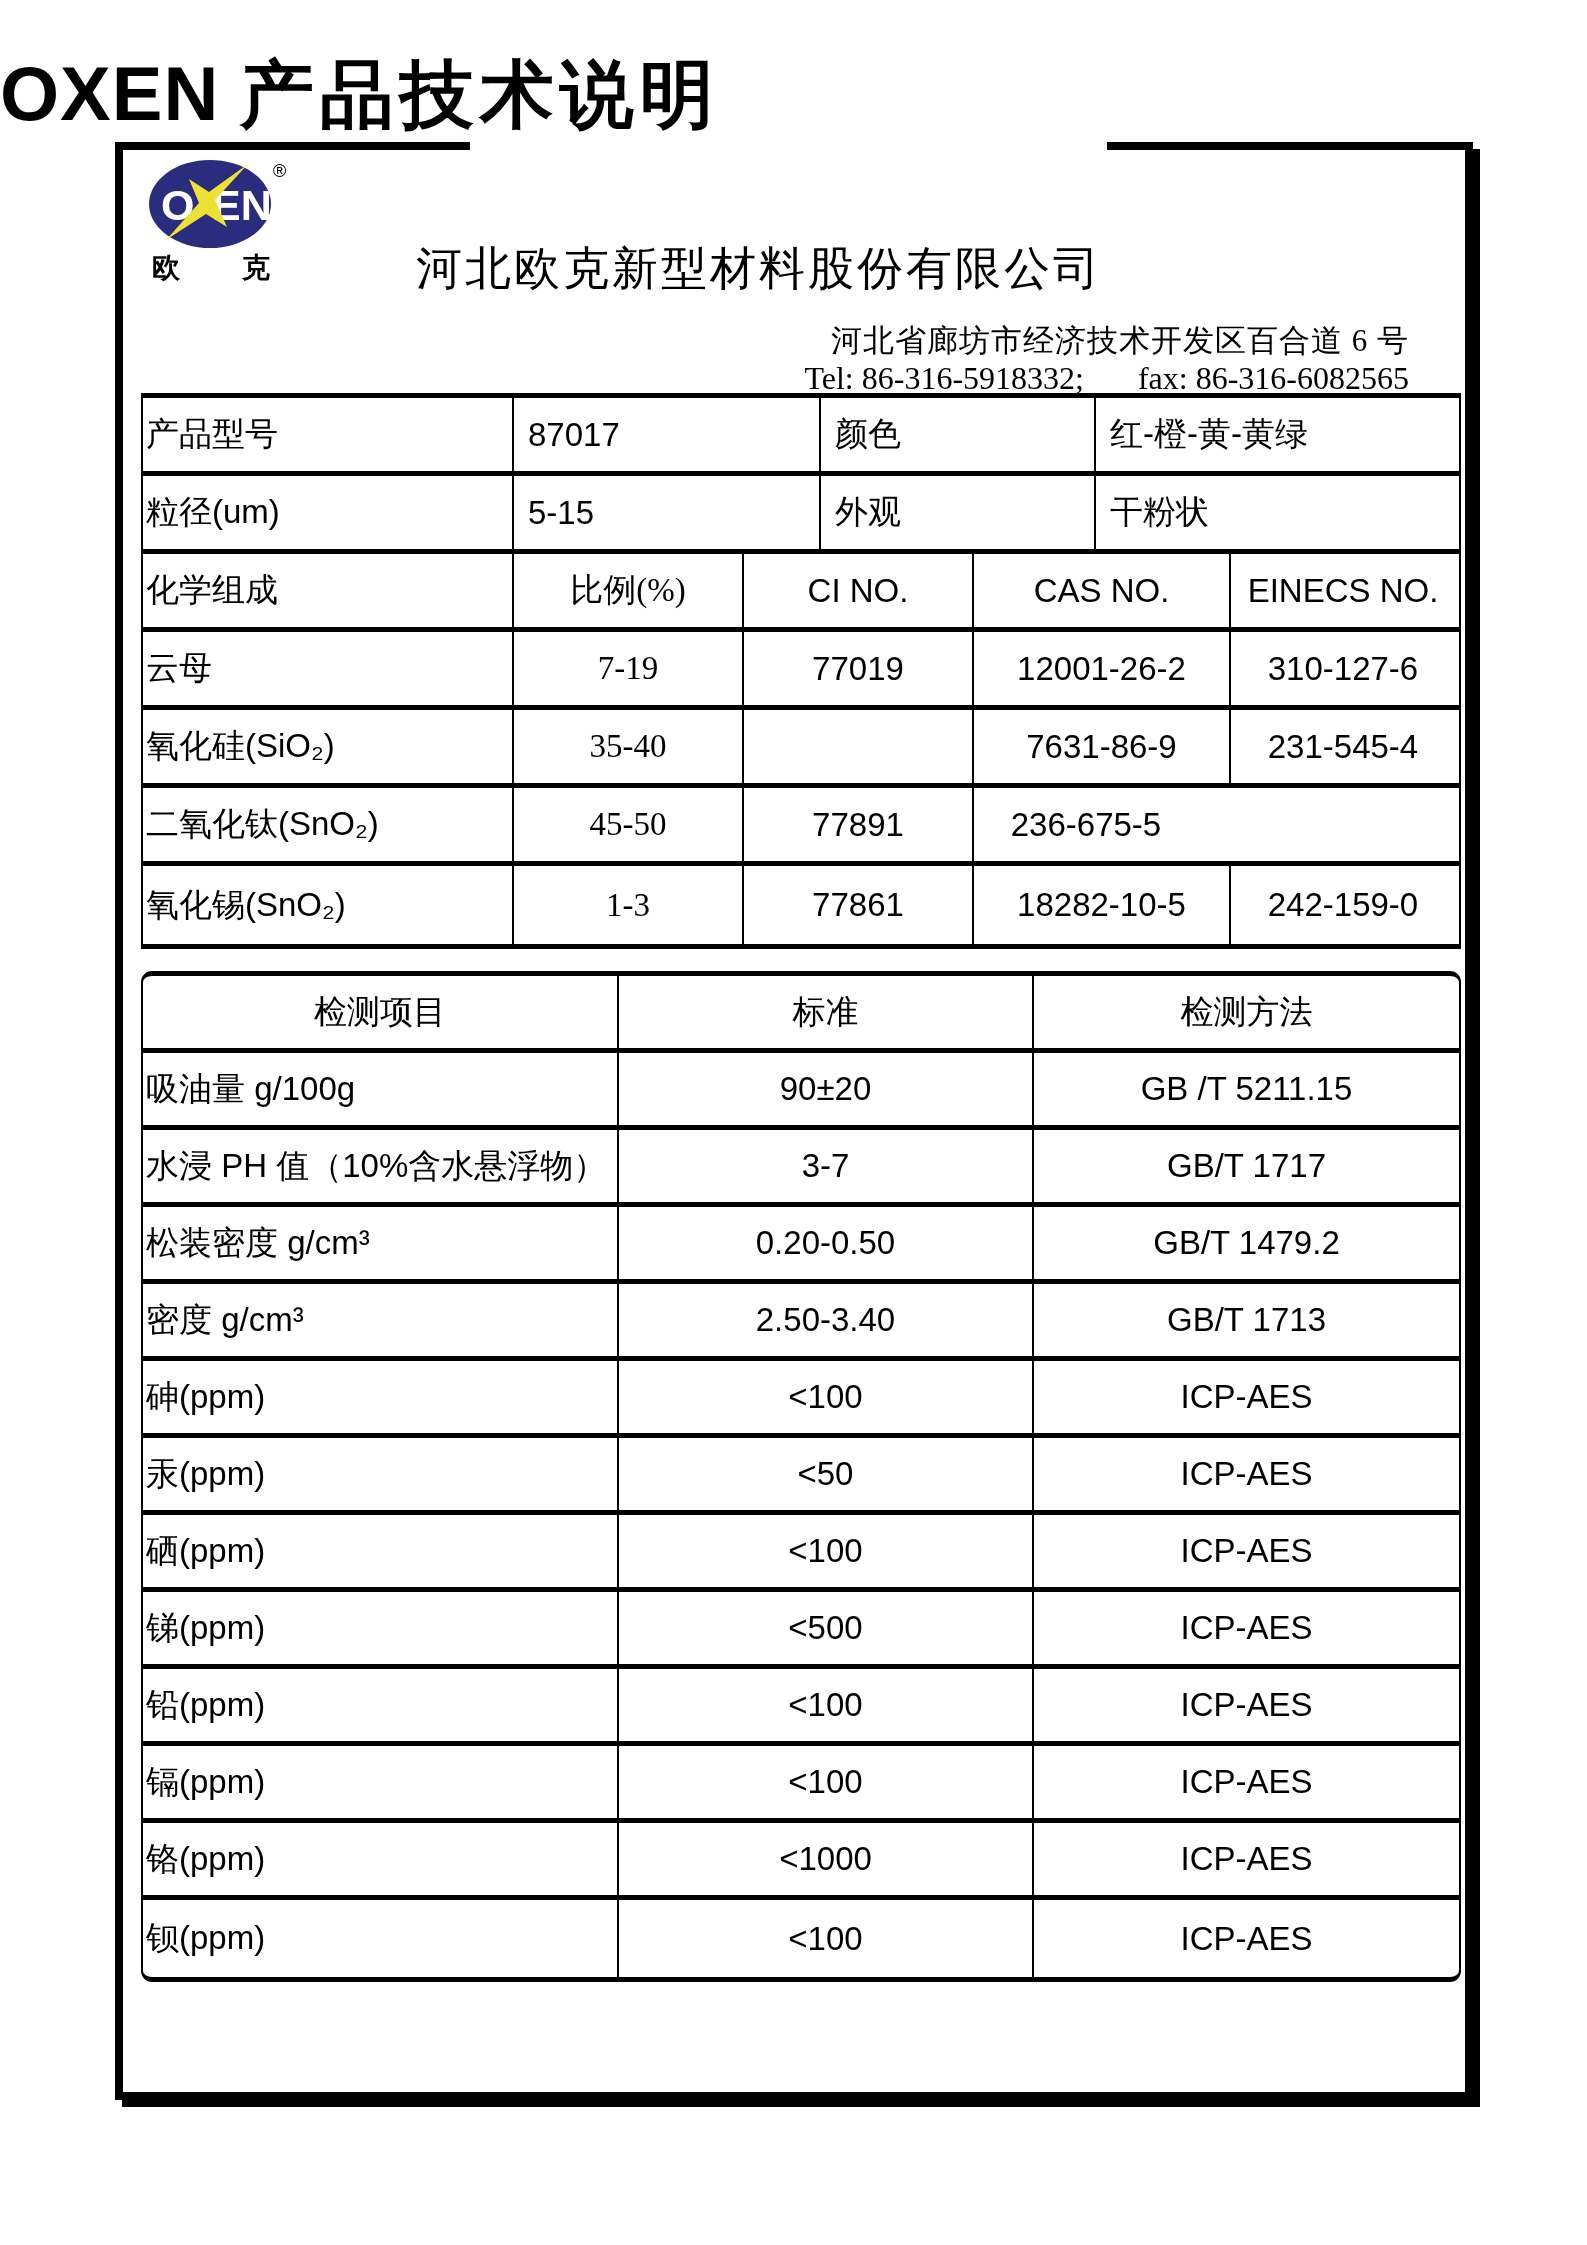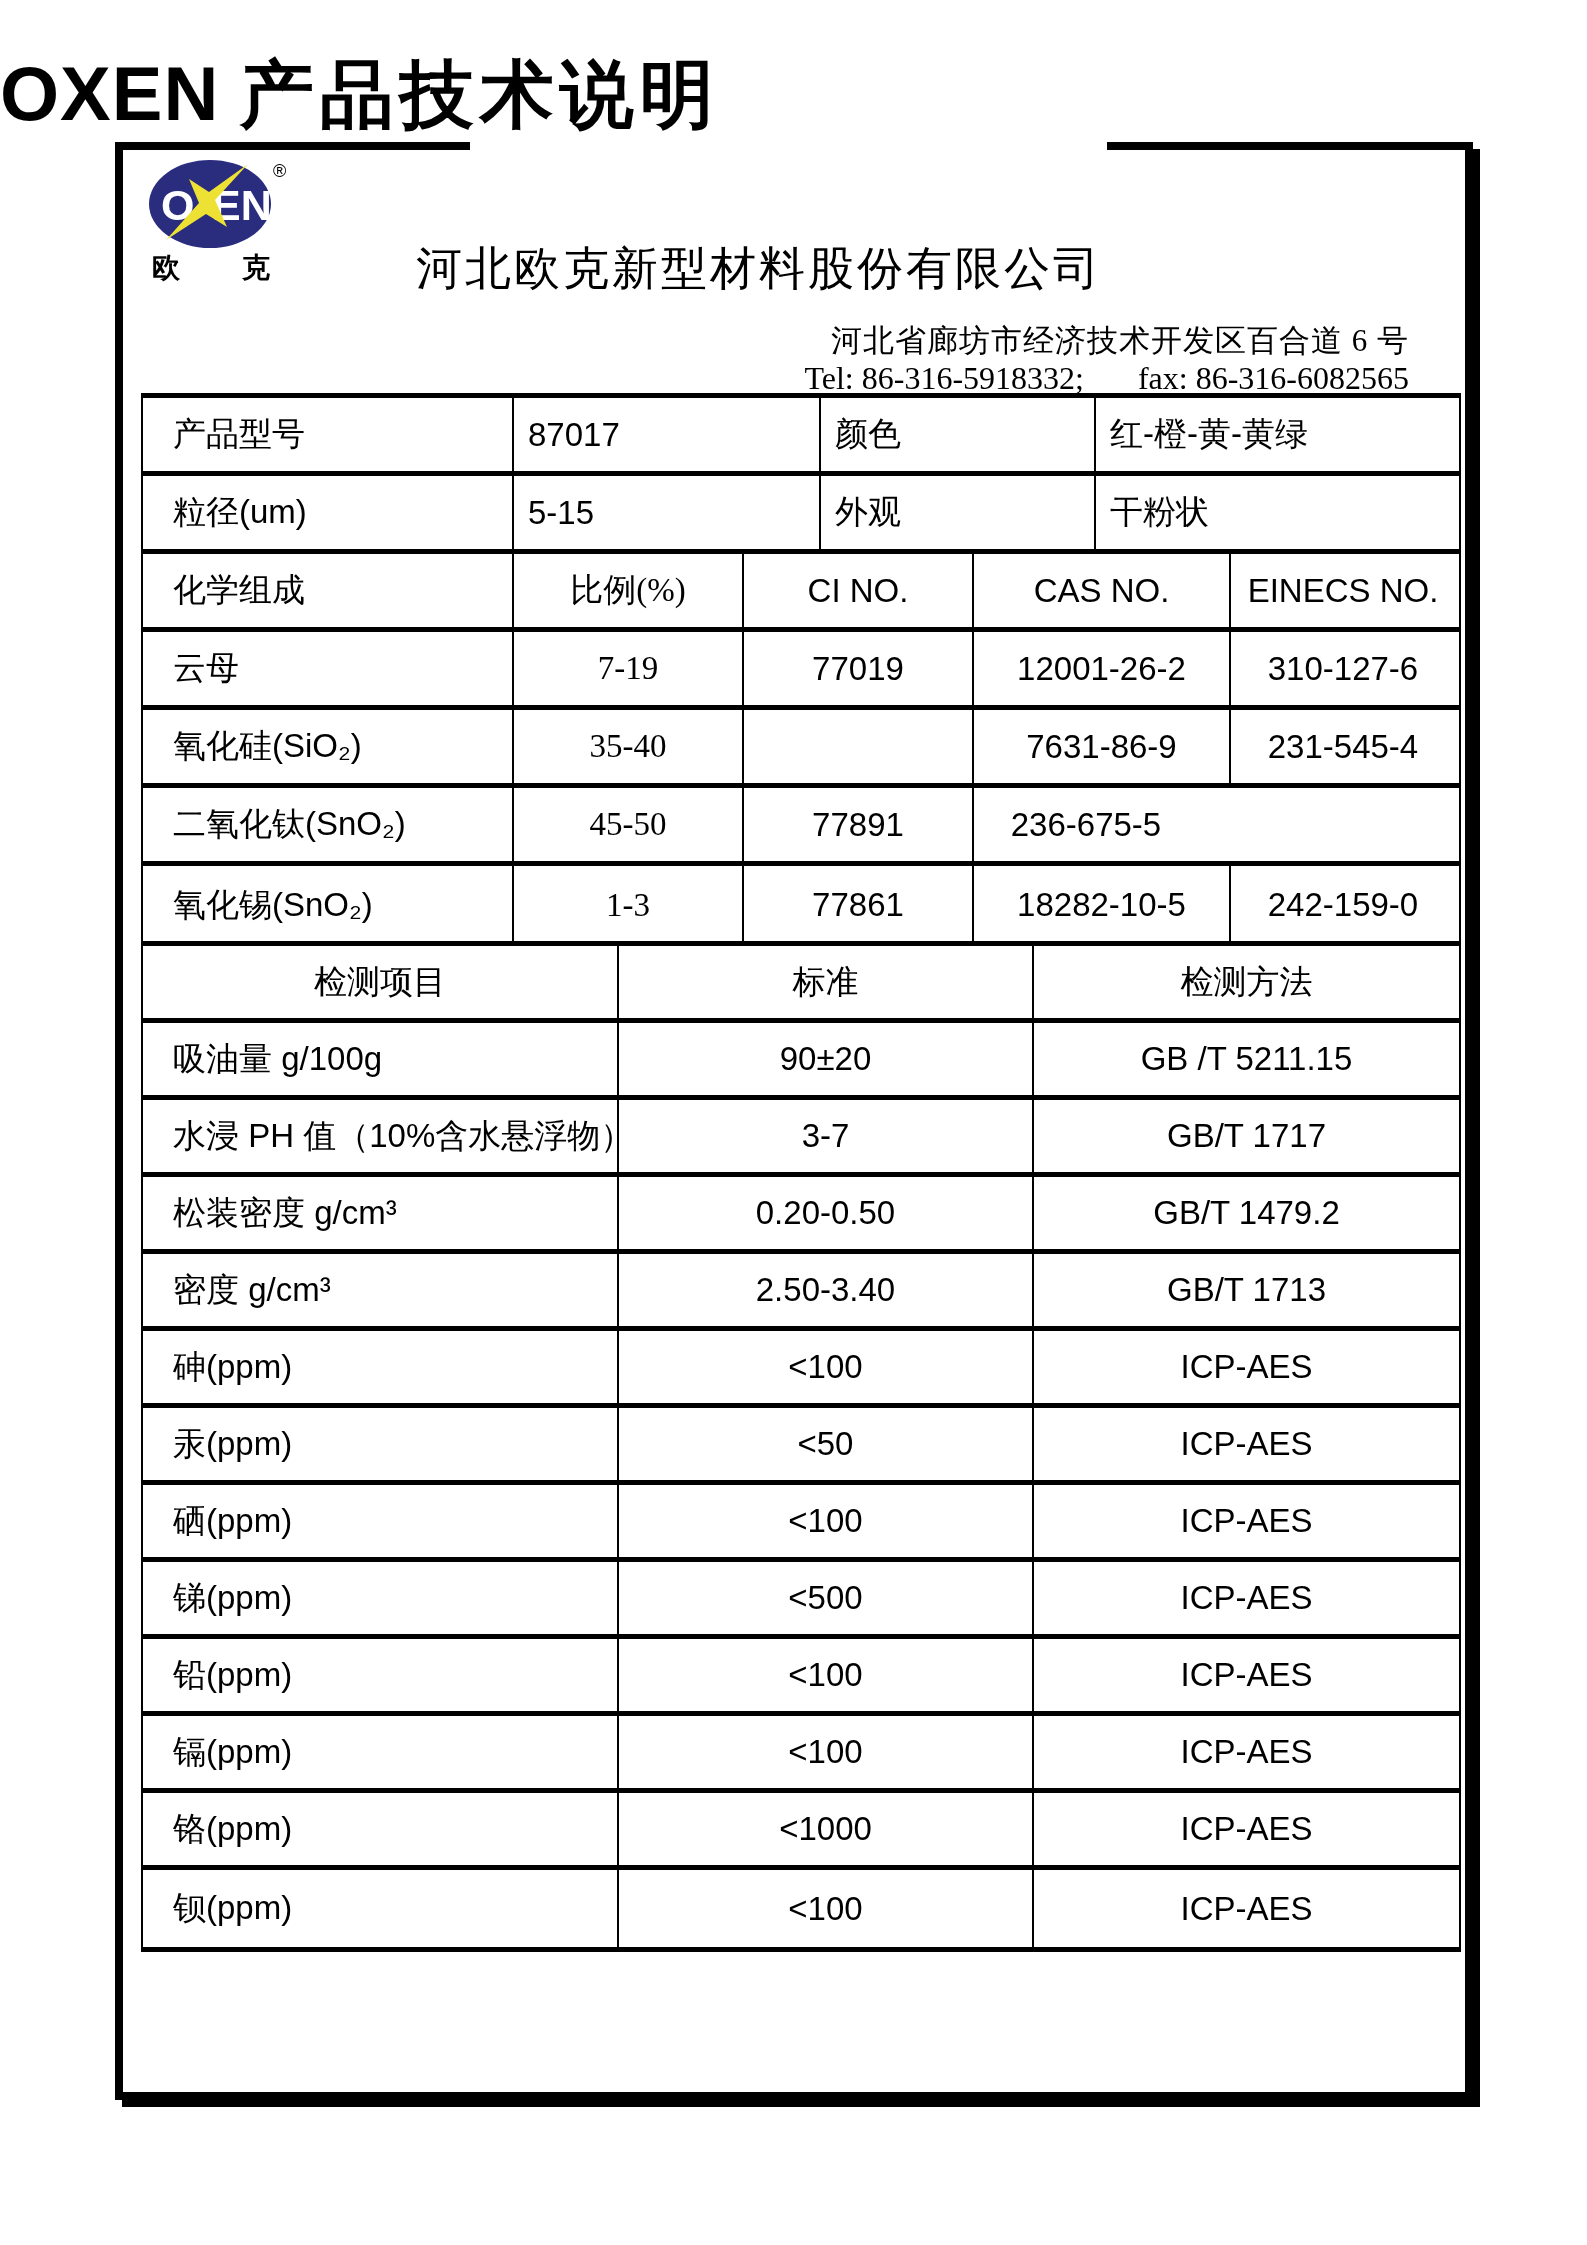--- a/index.html
+++ b/index.html
@@ -49,35 +49,35 @@
   .addr-line1 { font-size:31px; letter-spacing:1px; }
   .addr-line2 { font-size:32px;text-align:right; }
   .addr-line2 .fax-part { margin-left:46px; }
 
   .tbl {
     position:absolute; left:18px; width:1320px; box-sizing:border-box;
     border:2px solid #000; border-top:5px solid #000; border-bottom:5px solid #000;
     background:#fff;
   }
   .tbl-product { top:243px; }
-  .tbl-test { top:791px; }
+  .tbl-test { top:821px;border-radius:11px; }
   .trow {
     display:flex; box-sizing:border-box; height:78px;
     border-bottom:5px solid #000;
   }
   .tbl-test .trow { height:77px; }
   .trow:last-child { border-bottom:none; }
   .tcell {
     box-sizing:border-box; border-right:2px solid #000;
     display:flex; align-items:center;
     font-size:33px; padding-left:14px; overflow:hidden; white-space:nowrap;
   }
   .tcell:last-child { border-right:none; }
   .tcell.center { justify-content:center; padding-left:0; }
-  .tcell.lbl { padding-left:30px; }
+  .tcell.lbl { padding-left:3px; }
 
   
   .cw-a1 { width:371px; } .cw-a2 { width:307px; }
   .cw-a3 { width:275px; } .cw-a4 { width:363px; }
   .cw-b1 { width:371px; } .cw-b2 { width:230px;font-family:Liberation Serif, serif; } .cw-b3 { width:230px; }
   .cw-b4 { width:257px; } .cw-b5 { width:224px; }
   
   .cw-c1 { width:476px; } .cw-c2 { width:415px; } .cw-c3 { width:425px; }
 </style>
 </head>

